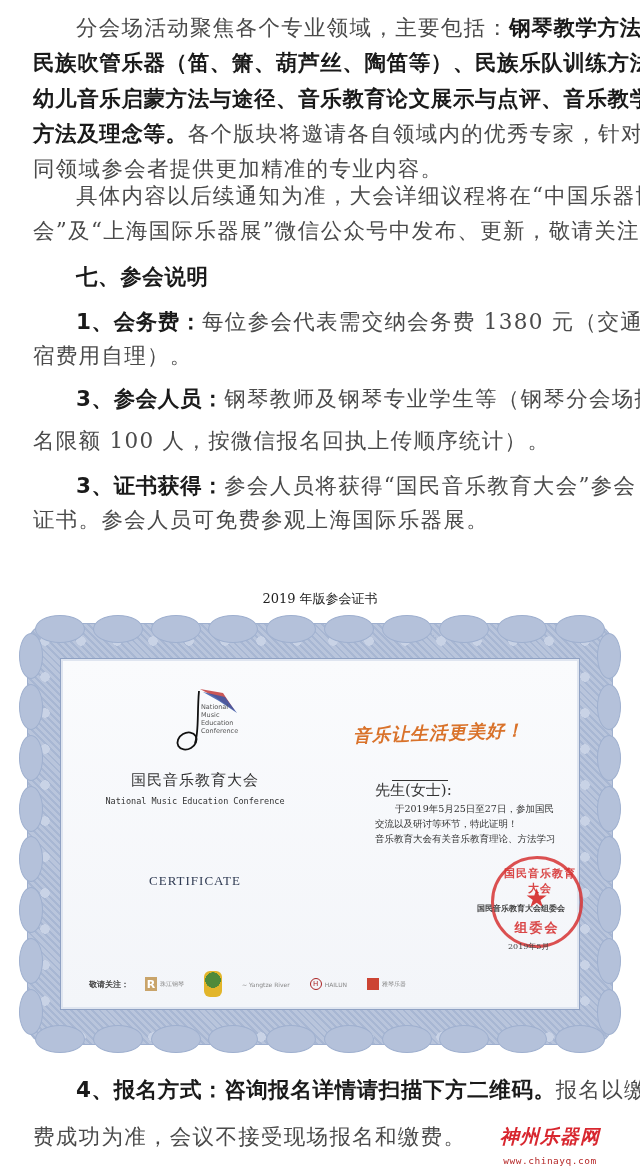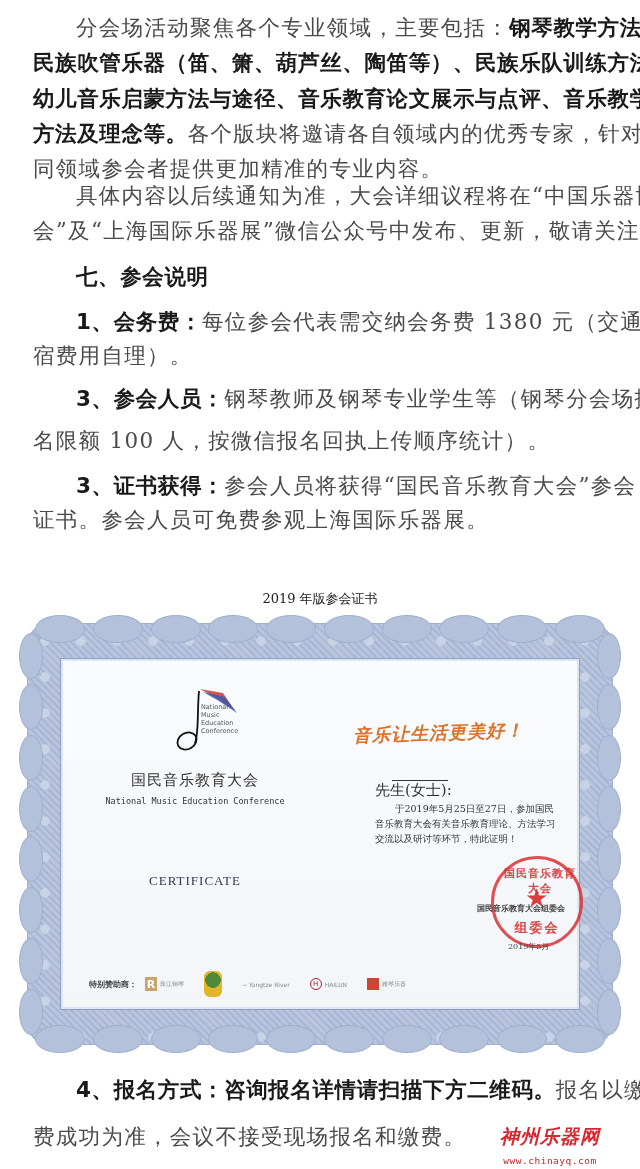--- a/index.html
+++ b/index.html
@@ -183,21 +183,21 @@
         <div>Music</div>
         <div>Education</div>
         <div>Conference</div>
       </div>
     </div>
 
     <div class="org-cn">国民音乐教育大会</div>
     <div class="org-en">National Music Education Conference</div>
     <div class="cert-title-en">CERTIFICATE</div>
 
-    <div class="sponsor-label">特别赞助商：</div>
+    <div class="sponsor-label">敬请关注：</div>
     <div class="sponsors">
       <div class="sp">
         <span class="sp-r">R</span>
         <span>珠江钢琴</span>
       </div>
       <div class="sp">
           <span class="sp-g"></span>
         </div>
       <div class="sp">
           <span>~ Yangtze River</span>
@@ -212,22 +212,22 @@
       </div>
     </div>
 
     <div class="slogan">音乐让生活更美好！</div>
     <div class="recipient">
       <span class="blank"></span>
       <span>先生(女士):</span>
     </div>
     <div class="body-text">
       <div class="ind">于2019年5月25日至27日，参加国民</div>
+      <div>交流以及研讨等环节，特此证明！</div>
       <div>音乐教育大会有关音乐教育理论、方法学习</div>
-      <div>交流以及研讨等环节，特此证明！</div>
     </div>
 
     <div class="stamp">
       <div class="stamp-top">国民音乐教育大会</div>
       <div class="stamp-star">★</div>
       <div class="stamp-bottom">组委会</div>
     </div>
     <div class="signer">国民音乐教育大会组委会</div>
     <div class="sign-date">2019年5月</div>
   </div>

